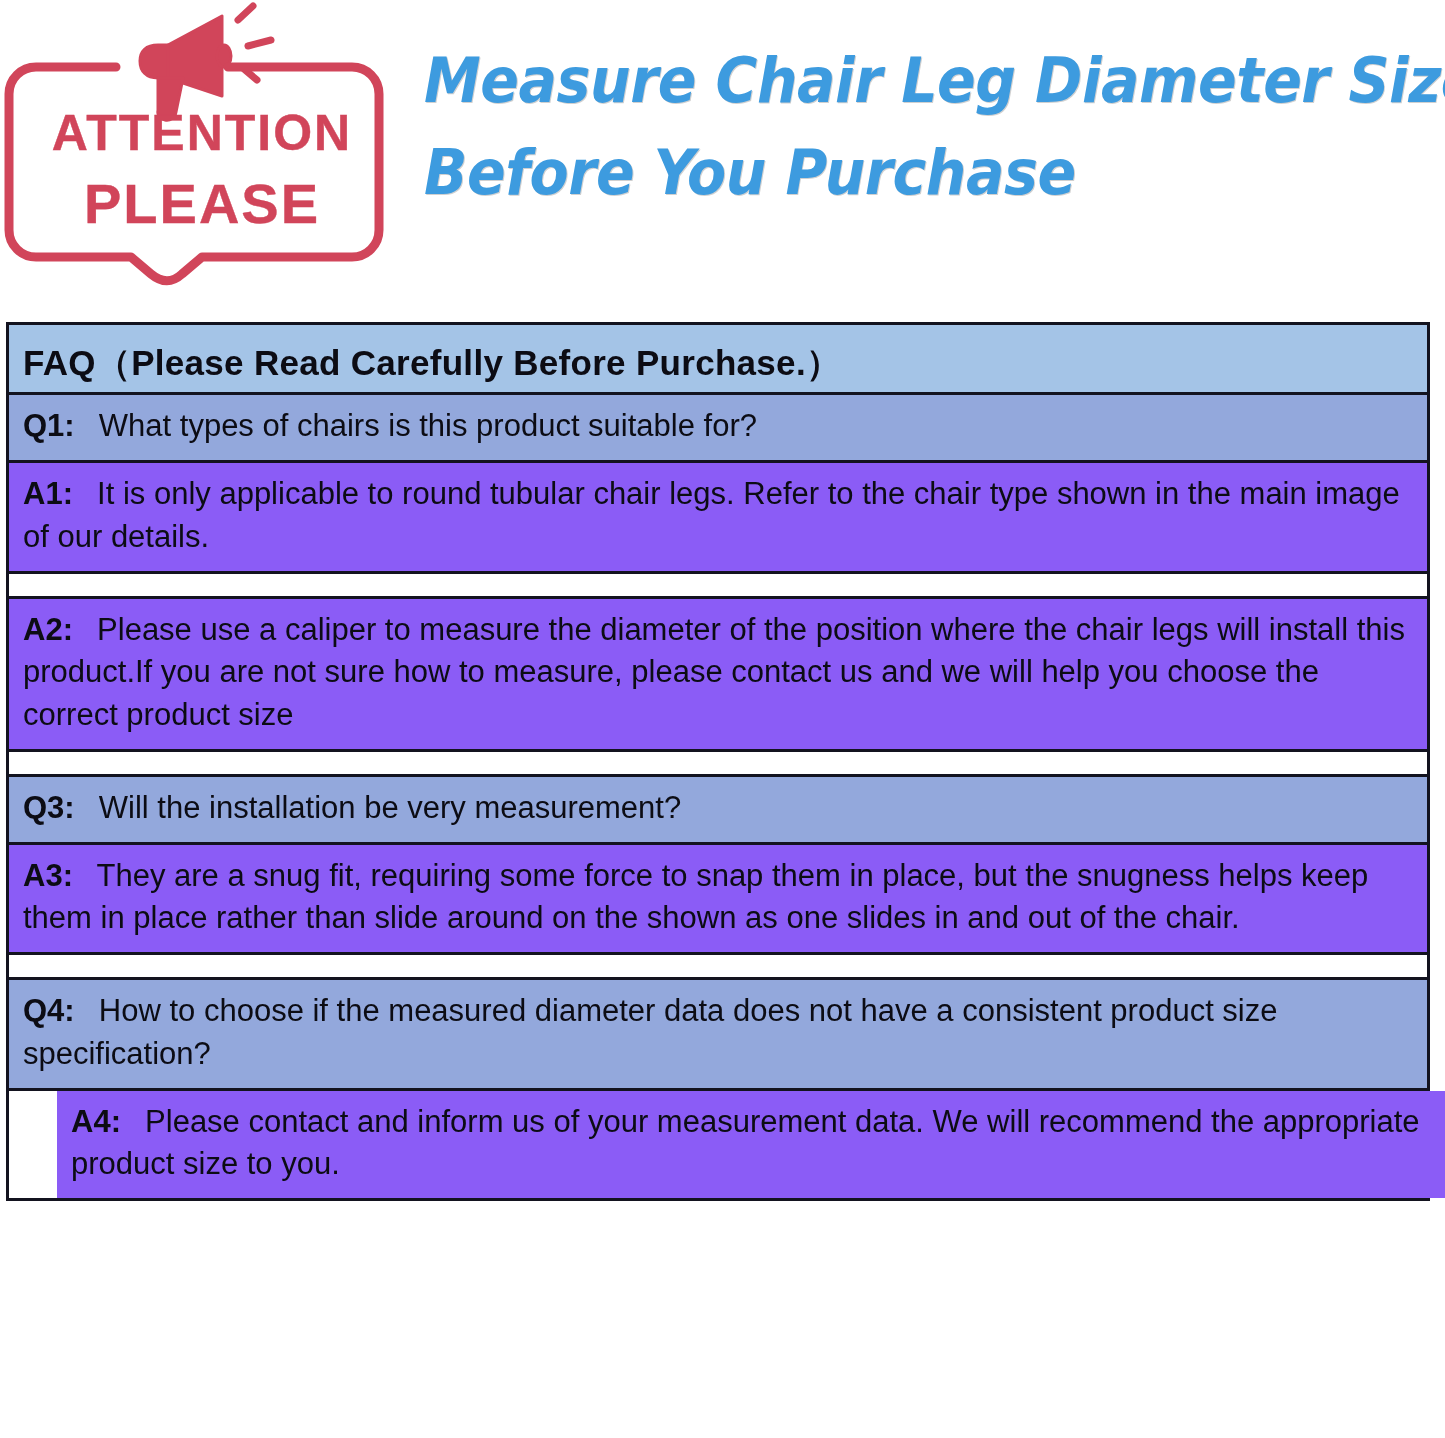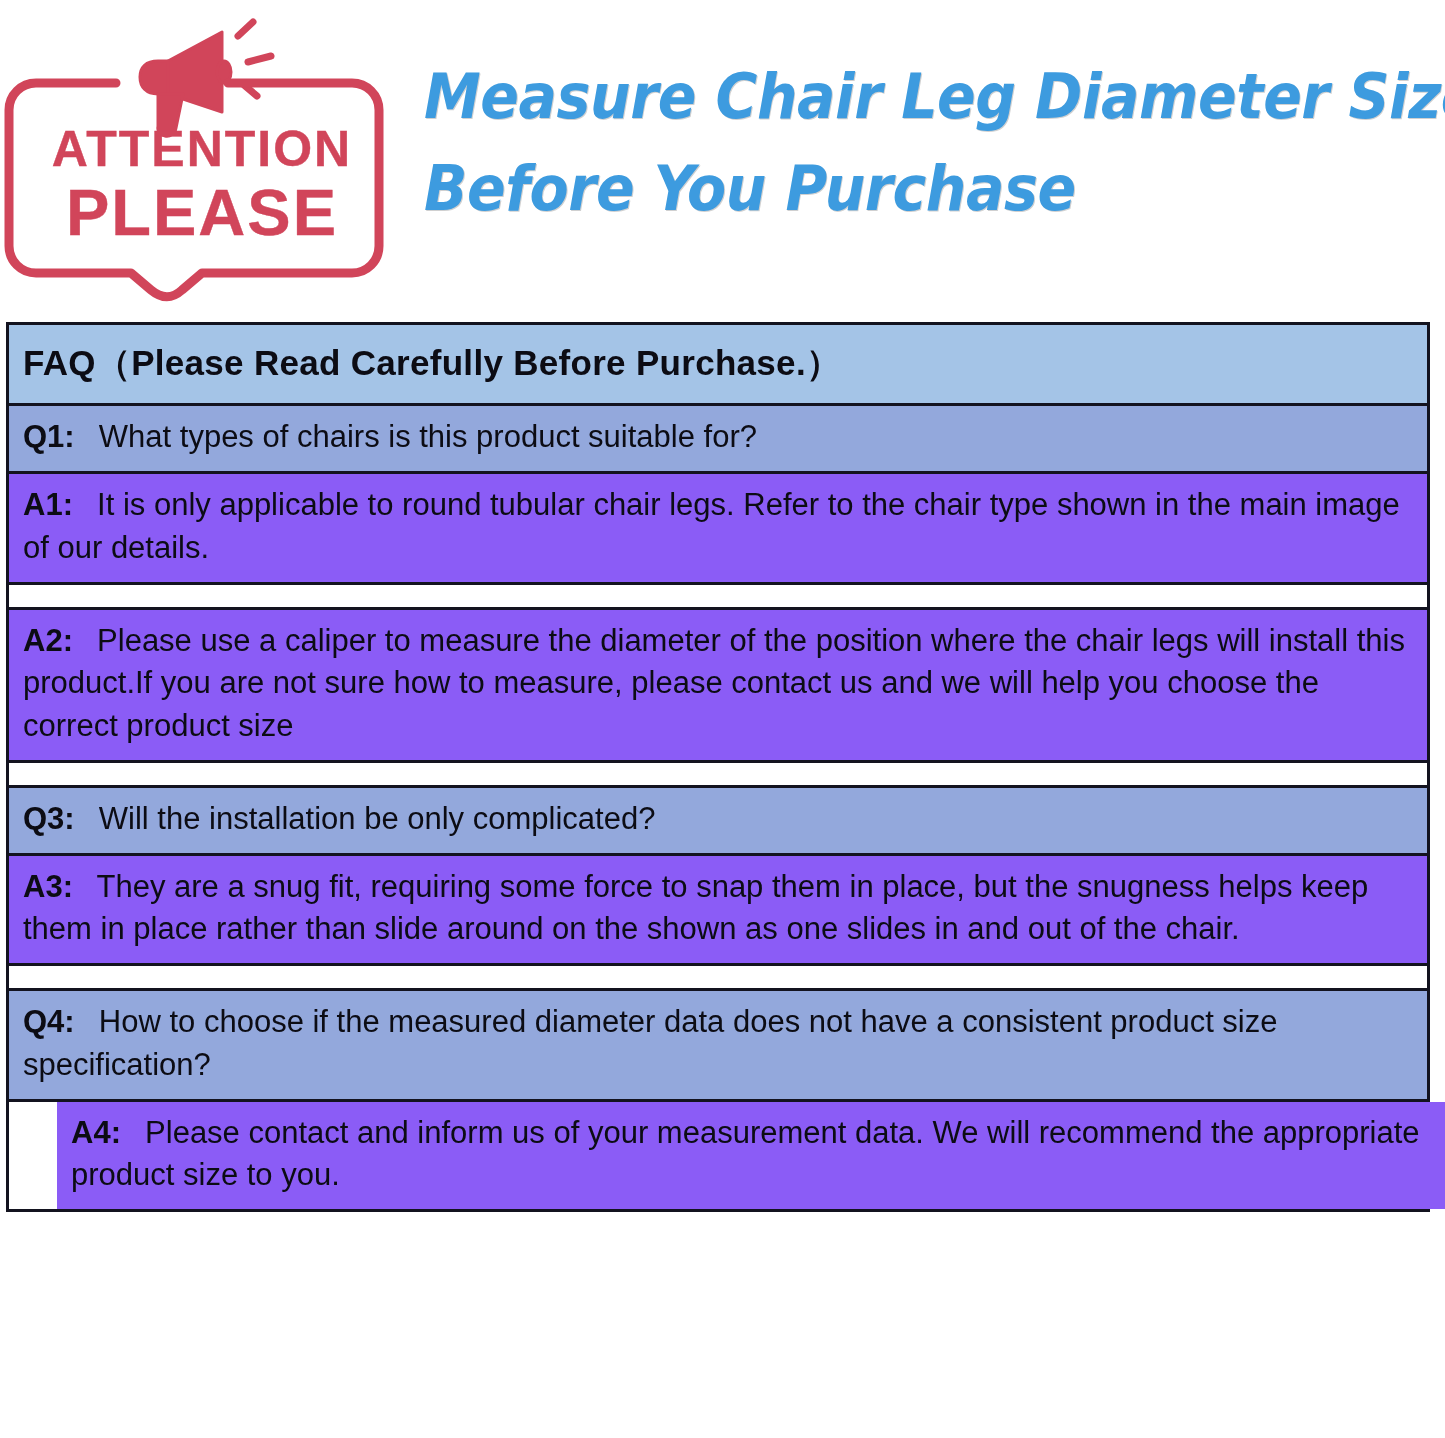--- a/index.html
+++ b/index.html
@@ -16,21 +16,20 @@
   }
 
   
   .header {
     position: absolute;
     top: 0; left: 0;
     width: 1445px;
     height: 310px;
     display: flex;
     align-items: flex-start;
-    margin-top: 16px;
   }
 
   
   .badge-wrap {
     position: relative;
     width: 404px;
     height: 295px;
     flex: 0 0 404px;
   }
   .badge-svg { position: absolute; top: 0; left: 0; }
@@ -40,21 +39,21 @@
     width: 404px;
     text-align: center;
     color: #d1455a;
     font-family: "Liberation Sans", "DejaVu Sans", sans-serif;
     font-weight: bold;
     letter-spacing: 2px;
     line-height: 1;
     -webkit-text-stroke: 0.4px #d1455a;
   }
   .badge-line1 { top: 108px; font-size: 50px; }
-  .badge-line2 { top: 164px; font-size: 65px; text-align: center; }
+  .badge-line2 { top: 176px; font-size: 56px; text-align: center; }
 
   
   .title-block {
     flex: 1 1 auto;
     padding-top: 50px;
     padding-left: 20px;
   }
   .title-line {
     color: #3d9bdf;
     font-family: "DejaVu Sans", "Liberation Sans", sans-serif;
@@ -86,21 +85,21 @@
     padding: 10px 10px 12px 14px;
     font-size: 31px;
     line-height: 1.38;
     color: #0c0c14;
   }
   .row-head {
     background: linear-gradient(180deg, #a7c6e8 0%, #9fc0e6 100%);
     background: #a4c4e7;
     font-weight: bold;
     font-size: 35px;
-    padding: 14px 14px 16px 14px;
+    padding: 14px 14px 5px 14px;
     letter-spacing: 0.3px;
     border-bottom: 3px solid #13131f;
   }
   .row-q {
     background: #93a8dc;
     border-bottom: 3px solid #13131f;
   }
   .row-a {
     background: #8b5cf6;
     border-bottom: 3px solid #13131f;
@@ -176,21 +175,21 @@
   <div class="row-gap"></div>
 
   <div class="row row-a">
     <span class="lbl">A2: </span>
     <span class="txt">Please use a caliper to measure the diameter of the position where the chair legs will install this product.If you are not sure how to measure, please contact us and we will help you choose the correct product size</span>
   </div>
   <div class="row-gap"></div>
 
   <div class="row row-q">
     <span class="lbl">Q3: </span>
-    <span class="txt">Will the installation be only complicated?</span>
+    <span class="txt">Will the installation be very measurement?</span>
   </div>
   <div class="row row-a">
     <span class="lbl">A3: </span>
     <span class="txt">They are a snug fit, requiring some force to snap them in place, but the snugness helps keep them in place rather than slide around on the shown as one slides in and out of the chair.</span>
   </div>
   <div class="row-gap"></div>
 
   <div class="row row-q">
     <span class="lbl">Q4: </span>
     <span class="txt">How to choose if the measured diameter data does not have a consistent product size specification?</span>

